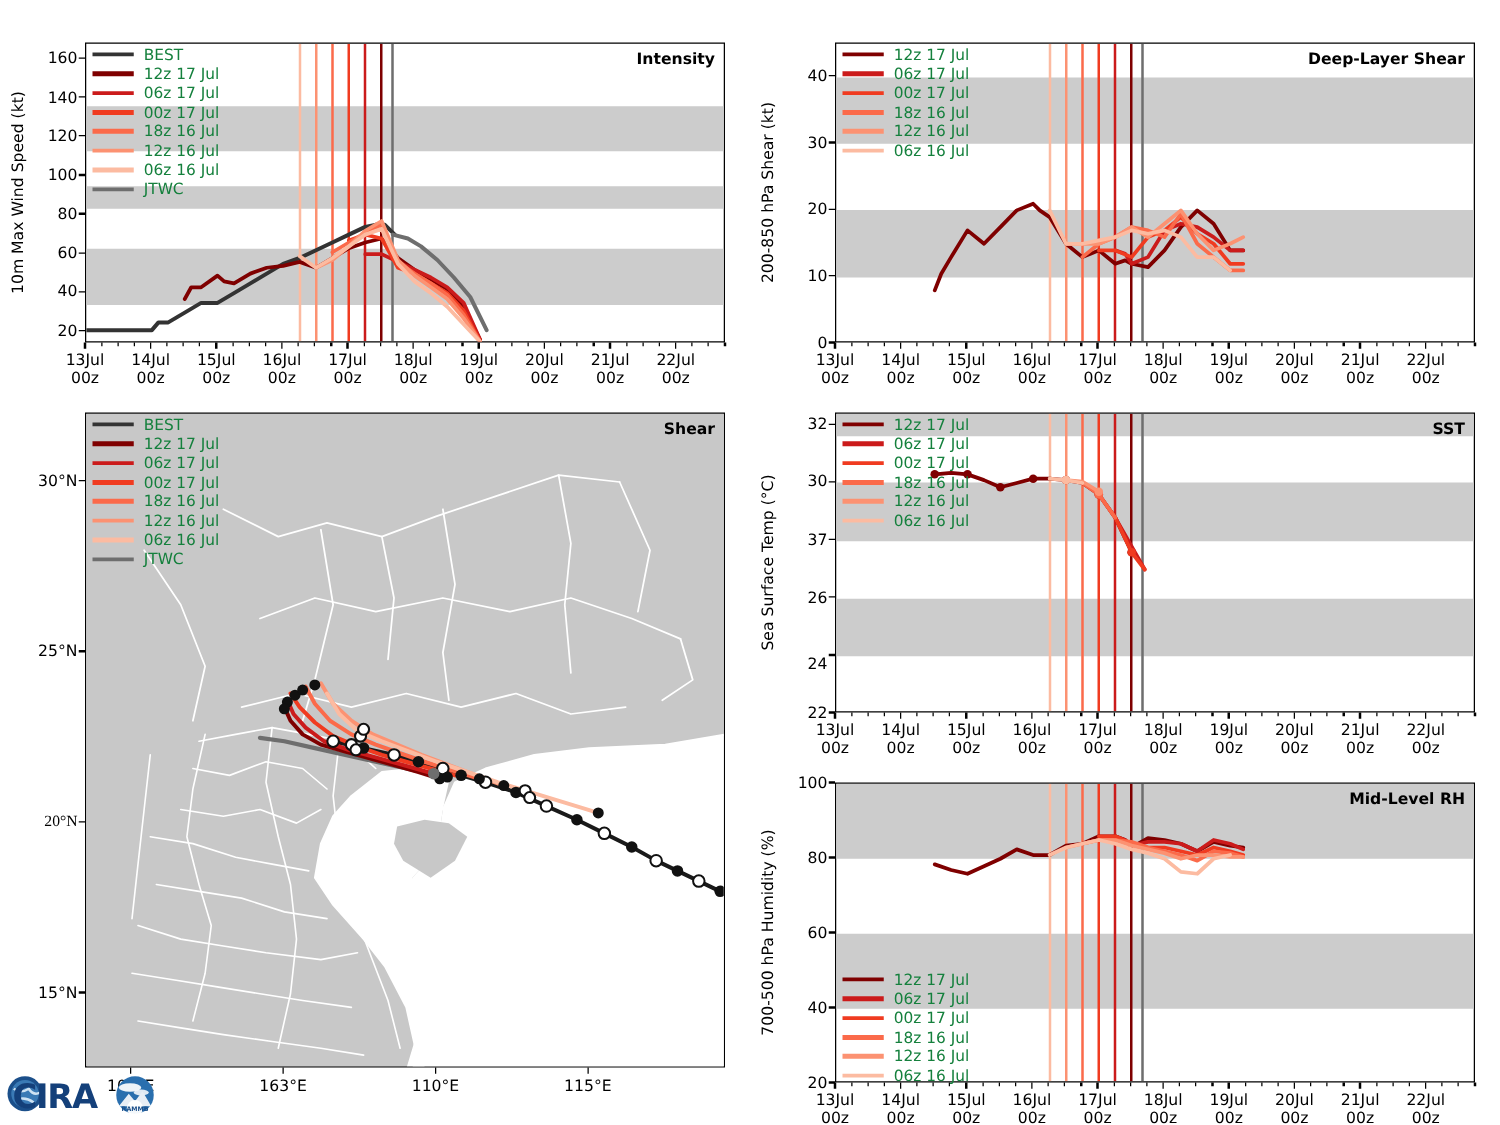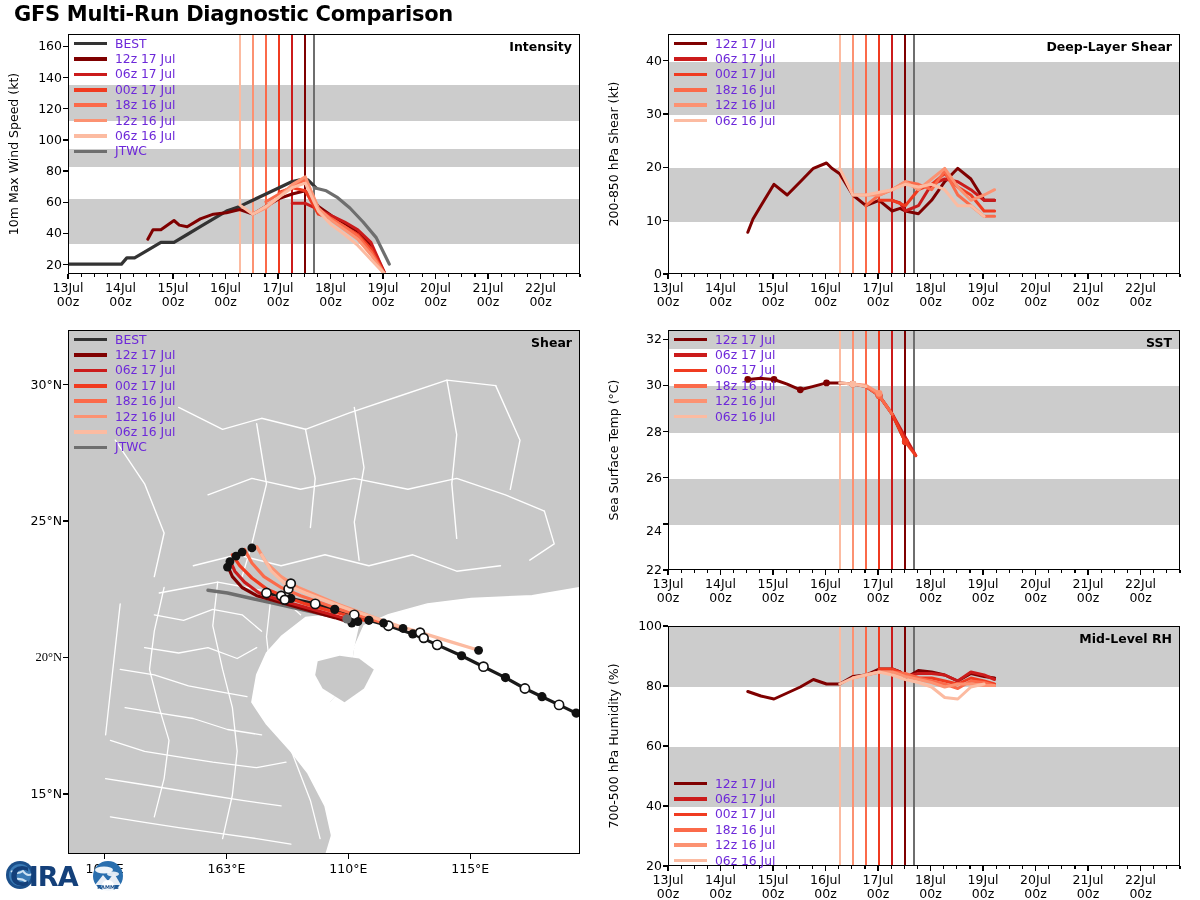--- a/index.html
+++ b/index.html
@@ -15,29 +15,28 @@
   .ptitle{position:absolute;font-size:12.5px;font-weight:bold;color:#000;z-index:30;}
   .ylab{position:absolute;font-size:12.5px;color:#000;transform-origin:0 0;transform:rotate(-90deg);white-space:nowrap;}
   .ytick{position:absolute;font-size:12.5px;color:#000;text-align:right;white-space:nowrap;}
   .ytickmark{position:absolute;height:1.4px;background:#000;}
   .xtick{position:absolute;font-size:12.5px;color:#000;text-align:center;white-space:nowrap;line-height:14px;}
   .xtickmark{position:absolute;width:1.4px;background:#000;}
   .xminor{position:absolute;width:1.2px;background:#000;}
   .legend{position:absolute;z-index:40;}
   .lgrow{height:15.4px;display:flex;align-items:center;}
   .lgline{width:33px;height:3.6px;margin-right:8px;flex:none;}
-  .lgtxt{font-size:12.3px;color:#6d28d9;white-space:nowrap;}
+  .lgtxt{font-size:12.3px;color:#15803d;white-space:nowrap;}
   .logo{position:absolute;left:4px;top:852px;width:124px;height:46px;}
   svg{display:block;}
 </style>
 </head>
 <body>
 
 <div class="hdr">
-  <div class="hdr-title">GFS Multi-Run Diagnostic Comparison</div>
 </div>
 
 <div id="stage">
     <div class="panel" style="left: 68px; top: 34px; width: 512px; height: 240px;">
       <div class="axes" style="left: 0px; top: 0px; width: 512px; height: 240px;">
         <div class="band" style="top: 163.636px; height: 45.1948px;"></div>
         <div class="band" style="top: 113.766px; height: 18.7013px;"></div>
         <div class="band" style="top: 49.8701px; height: 35.8442px;"></div>
         <div class="vline" style="left: 169.567px; background: rgb(252, 187, 161);"></div>
         <div class="vline" style="left: 182.695px; background: rgb(252, 146, 114);"></div>
@@ -363,21 +362,21 @@
           <circle cx="183.7948717948718" cy="53.07692307692301" r="3.4" fill="#fcbba1"></circle>
         </svg>
       </div>
       <div class="ptitle" style="right: 8px; top: 5px;">SST</div>
       <div class="ytick" style="left: -44px; top: 232px; width: 38px;">22</div>
       <div class="ytickmark" style="left: -5px; top: 239.3px; width: 5px;"></div>
       <div class="ytick" style="left: -44px; top: 193px; width: 38px;">24</div>
       <div class="ytickmark" style="left: -5px; top: 193.146px; width: 5px;"></div>
       <div class="ytick" style="left: -44px; top: 139.692px; width: 38px;">26</div>
       <div class="ytickmark" style="left: -5px; top: 146.992px; width: 5px;"></div>
-      <div class="ytick" style="left: -44px; top: 93.5385px; width: 38px;">28</div>
+      <div class="ytick" style="left: -44px; top: 93.5385px; width: 38px;">37</div>
       <div class="ytickmark" style="left: -5px; top: 100.838px; width: 5px;"></div>
       <div class="ytick" style="left: -44px; top: 47.3846px; width: 38px;">30</div>
       <div class="ytickmark" style="left: -5px; top: 54.6846px; width: 5px;"></div>
       <div class="ytick" style="left: -44px; top: 1.23077px; width: 38px;">32</div>
       <div class="ytickmark" style="left: -5px; top: 8.53077px; width: 5px;"></div>
       <div class="ylab" style="left: -62px; top: 120px; transform: rotate(-90deg) translate(-50%, 0px);">Sea Surface Temp (°C)</div>
       <div class="xtickmark" style="left: -0.7px; top: 240px; height: 5px;"></div>
       <div class="xminor" style="left: 12.5282px; top: 240px; height: 3px;"></div>
       <div class="xminor" style="left: 25.6564px; top: 240px; height: 3px;"></div>
       <div class="xminor" style="left: 38.7846px; top: 240px; height: 3px;"></div>

